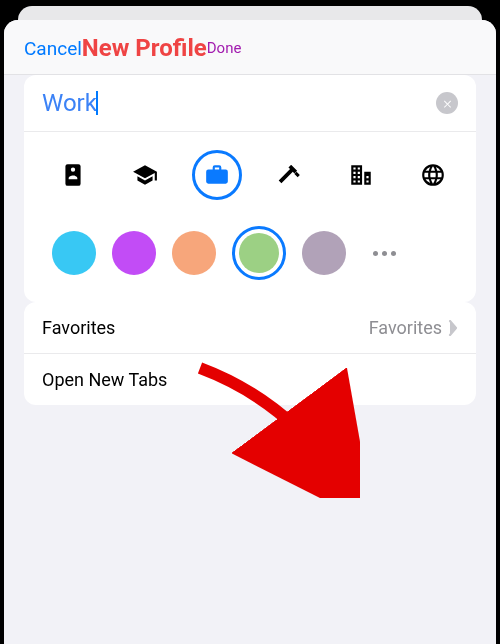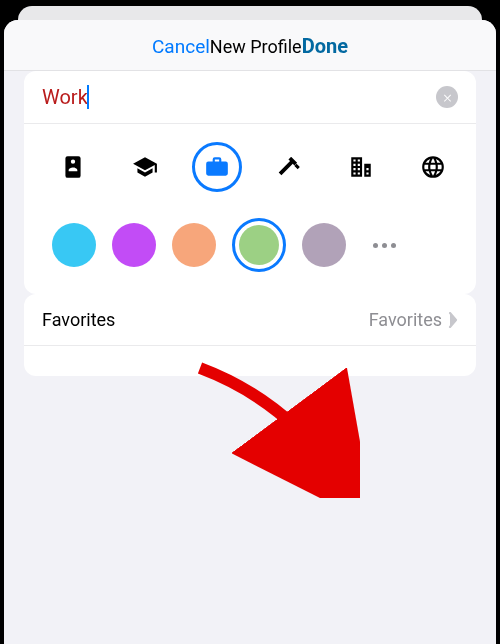--- a/index.html
+++ b/index.html
@@ -21,28 +21,28 @@
     .sheet {
       position: absolute;
       top: 20px; left: 4px; right: 4px; bottom: 0;
       background: #f2f2f7;
       border-radius: 14px 14px 0 0;
       overflow: hidden;
     }
     .header {
       display: flex;
       align-items: center;
-      justify-content: center;
+      justify-content: flex-start;
       padding: 14px 20px 12px;
       background: #f9f9fa;
       border-bottom: 1px solid #e2e2e5;
     }
     .header .cancel { color: #007aff; font-size: 19px; }
-    .header .title { font-size: 18px; font-weight: 400; color: #000000; }
-    .header .done { color: #0369a1; font-size: 20px; font-weight: 700; }
+    .header .title { font-size: 24px; font-weight: 700; color: #ef4444; }
+    .header .done { color: #a21caf; font-size: 15px; font-weight: 400; }
     .section-label {
       font-size: 14px;
       color: #8a8a8e;
       letter-spacing: 0.3px;
       padding: 22px 36px 8px;
     }
     .card {
       background: #fff;
       margin: 0 20px;
       border-radius: 12px;
@@ -158,21 +158,21 @@
   <div class="header">
     <div class="cancel">Cancel</div>
     <div class="title">New Profile</div>
     <div class="done">Done</div>
   </div>
 
 
   <div class="card">
     <div class="name-row">
       <span style="display:flex;align-items:center;flex:1">
-        <span class="icname" style="font-size:20px;color:#b91c1c" placeholder="Profile Name">Work</span>
+        <span class="icname" style="font-size:24px;color:#3b82f6" placeholder="Profile Name">Work</span>
           <span class="caret"></span>
       </span>
       <div class="clear-btn">
         <svg viewBox="0 0 24 24" width="11" height="11">
             <path fill="#fff" d="M18.3 5.71 12 12.01l-6.3-6.3-1.41 1.41 6.3 6.3-6.3 6.3 1.41 1.41 6.3-6.3 6.3 6.3 1.41-1.41-6.3-6.3 6.3-6.3z"></path>
           </svg>
       </div>
     </div>
 
     <div class="icon-row">
@@ -229,20 +229,21 @@
     <div class="row">
       <div class="row-label">Favorites</div>
       <div class="row-right">
         <div class="row-value">Favorites</div>
         <svg class="chevron" width="10" height="16" viewBox="0 0 10 16">
             <path fill="#c7c7cc" d="m2 1 6 7-6 7" stroke="#c7c7cc" stroke-width="2.2" stroke-linecap="round" stroke-linejoin="round"></path>
           </svg>
       </div>
     </div>
     <div class="row">
+      <div class="row-label">Open New Tabs</div>
     </div>
   </div>
 
 </div>
 
 <svg class="annotation-arrow" viewBox="0 0 170 140">
   <defs>
     <marker id="ah" markerWidth="12" markerHeight="12" refX="6" refY="6" orient="auto">
       <path d="M0,0 L12,6 L0,12 z" fill="#e40000"></path>
     </marker>

